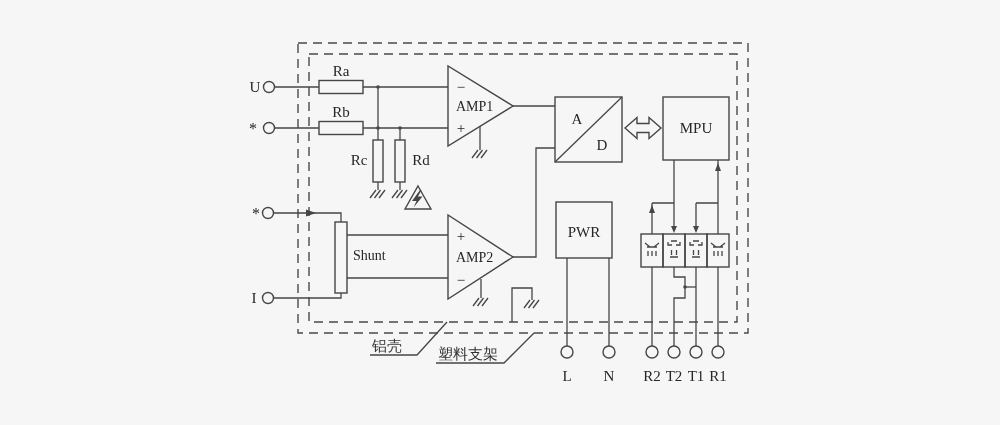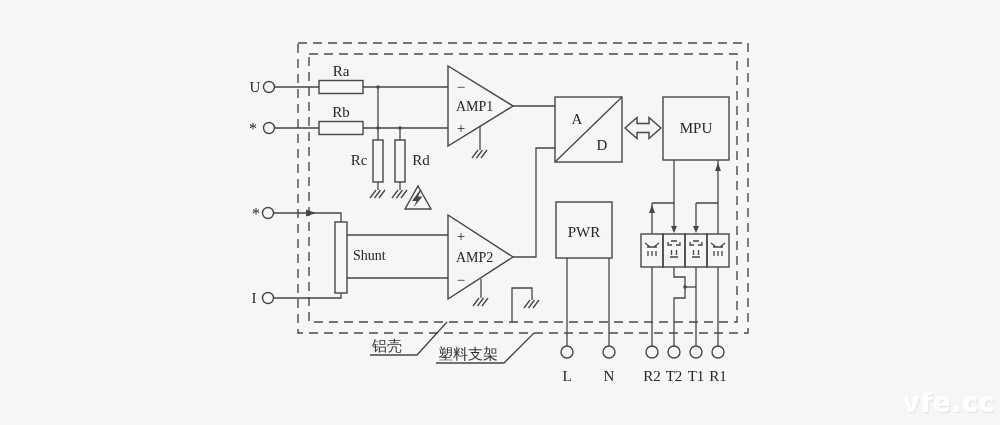--- a/index.html
+++ b/index.html
@@ -176,14 +176,13 @@
   </g>
 
   <g>
     <text class="cjk" x="372" y="351">铝壳</text>
     <path class="wire" d="M370,355 H417 L447,322"></path>
     <text class="cjk" x="438" y="359">塑料支架</text>
     <path class="wire" d="M436,363 H504 L534,333"></path>
   </g>
 </svg>
 
-<div class="watermark">vfe.cc</div>
 </div>
 
 </body></html>

